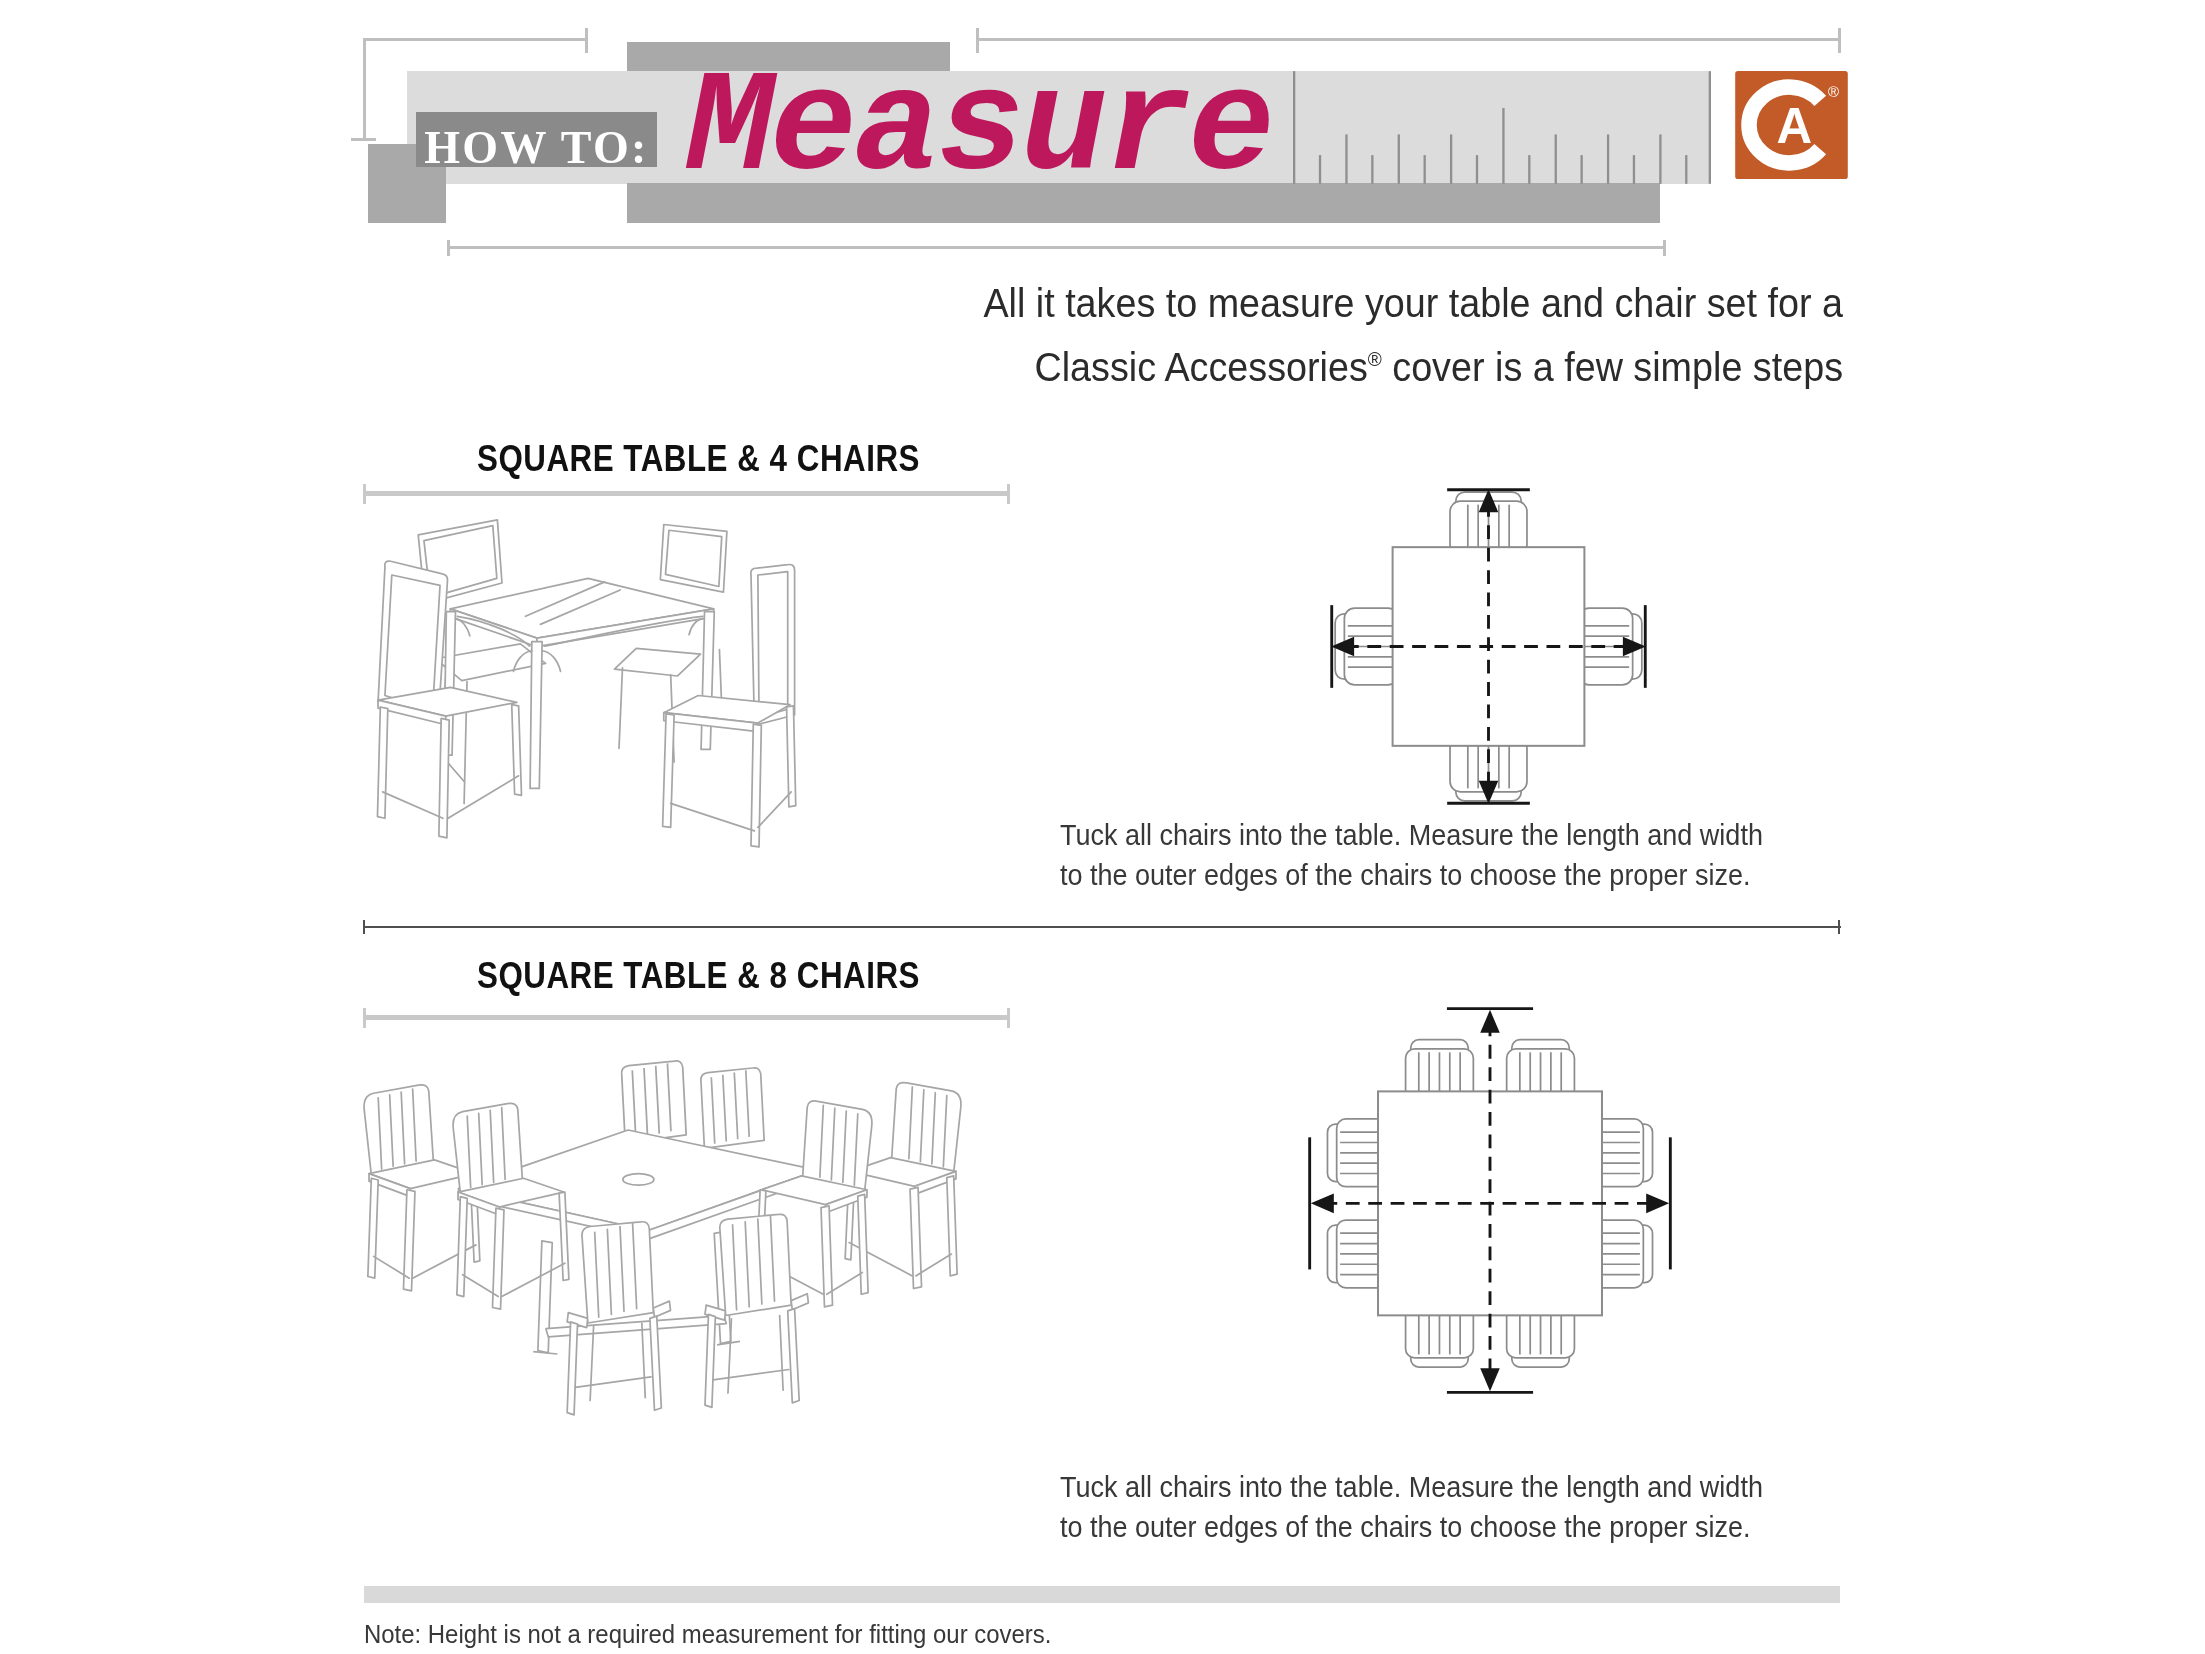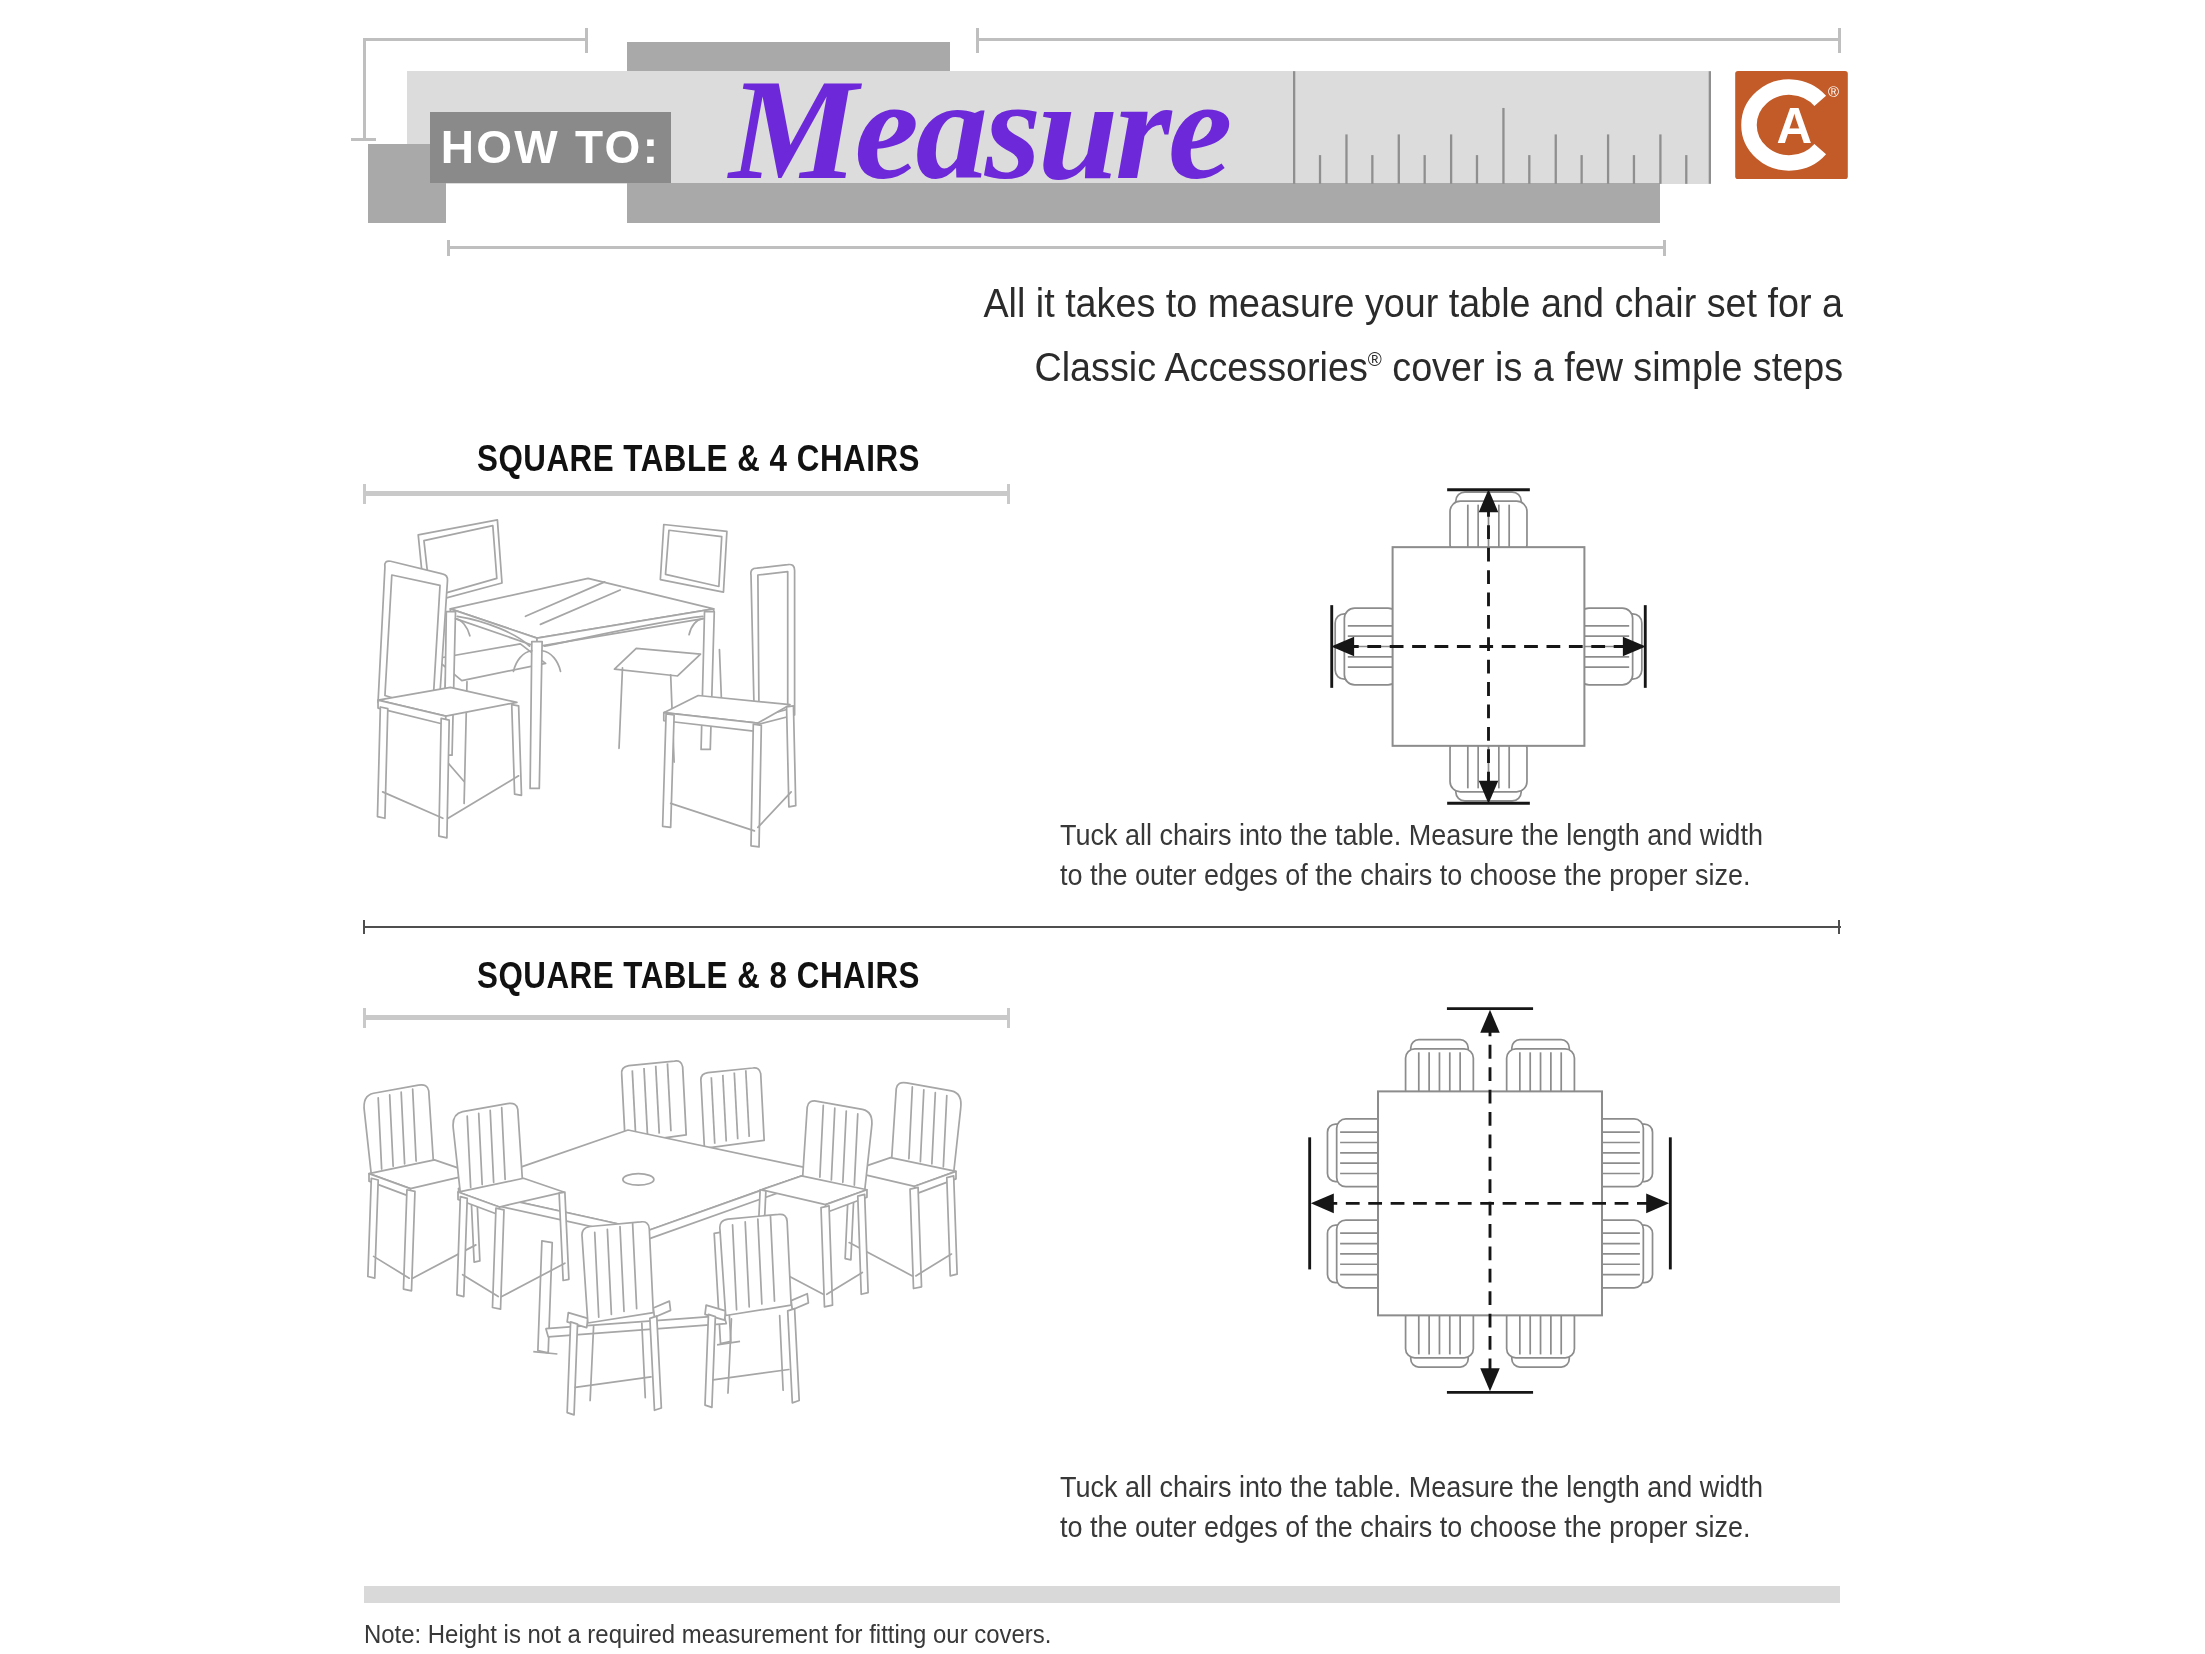--- a/index.html
+++ b/index.html
@@ -5,22 +5,22 @@
   html,body{margin:0;padding:0;background:#fff;}
   .page{position:relative;width:2205px;height:1655px;background:#ffffff;overflow:hidden;
         font-family:"Liberation Sans",sans-serif;}
   .abs{position:absolute;}
   
   .band-light{background:#dcdcdc;}
   .band-med{background:#a9a9a9;}
   .line-gray{background:#bfbfbf;}
   .howto-box{background:#8a8a8a;color:#ffffff;font-weight:700;font-size:46px;
              letter-spacing:2.3px;text-align:center;line-height:71px;}
-  .measure-script{font-family:Liberation Serif, serif;font-style:italic;font-weight:700;
-                  font-size:145px;color:#6d28d9;text-align:center;letter-spacing:-3.4px;line-height:1;}
+  .measure-script{font-family:Liberation Mono, monospace;font-style:italic;font-weight:700;
+                  font-size:145px;color:#be185d;text-align:center;letter-spacing:-3.4px;line-height:1;}
   .subtitle{font-size:41px;line-height:56px;color:#2b2b2b;text-align:right;
             transform:scaleX(0.92);transform-origin:100% 0;}
   .subtitle .reg{font-size:20.7px;vertical-align:super;}
   .sec-heading{font-size:36px;font-weight:700;color:#111111;letter-spacing:0.6px;white-space:nowrap;
                transform:scaleX(0.87);transform-origin:0 0;}
   .underline-bar{background:#c9c9c9;}
   .caption{font-size:30px;line-height:40px;color:#383838;white-space:nowrap;
            transform:scaleX(0.90);transform-origin:0 0;}
   .divider{background:#4f4f4f;}
   .footer-bar{background:#d9d9d9;}
@@ -61,21 +61,21 @@
       <line x1="457" y1="110" x2="457" y2="196"></line>
       <line x1="502" y1="146" x2="502" y2="196"></line>
       <line x1="548" y1="110" x2="548" y2="196"></line>
       <line x1="593" y1="146" x2="593" y2="196"></line>
       <line x1="639" y1="110" x2="639" y2="196"></line>
       <line x1="684" y1="146" x2="684" y2="196"></line>
       <line x1="725" y1="0" x2="725" y2="196"></line>
     </g>
   </svg>
 
-  <div class="abs howto-box" style="left:430px;top:112px;width:241px;height:71px;">
+  <div class="abs howto-box" style="left:416px;top:112px;width:241px;height:55px;font-family:Liberation Serif, serif;">
     <span>HOW TO:</span>
   </div>
   <div class="abs measure-script" style="left:649px;top:57px;width:660px;">Measure</div>
 
   <svg class="abs" style="left:1735px;top:71px;" width="113" height="108" viewBox="0 0 196 188">
     <rect x="0" y="0" width="196" height="188" rx="5" fill="#c25b28"></rect>
     <path d="M148,52 A70,66 0 1 0 148,136" fill="none" stroke="#ffffff" stroke-width="27"></path>
     <text x="103" y="126" font-family="Liberation Sans, sans-serif" font-size="86" font-weight="bold" fill="#ffffff" text-anchor="middle">A</text>
     <text x="171" y="46" font-family="Liberation Sans, sans-serif" font-size="26" fill="#ffffff" text-anchor="middle">®</text>
   </svg>

